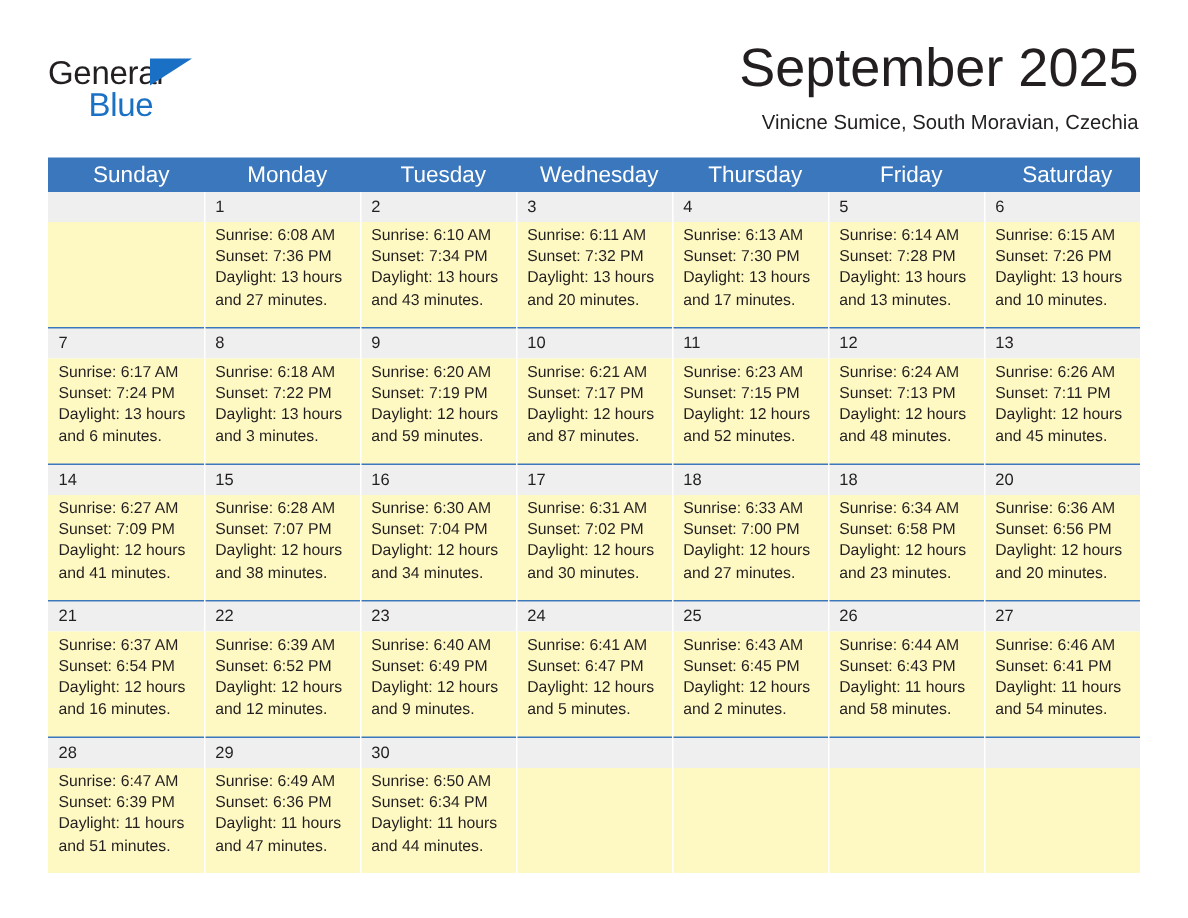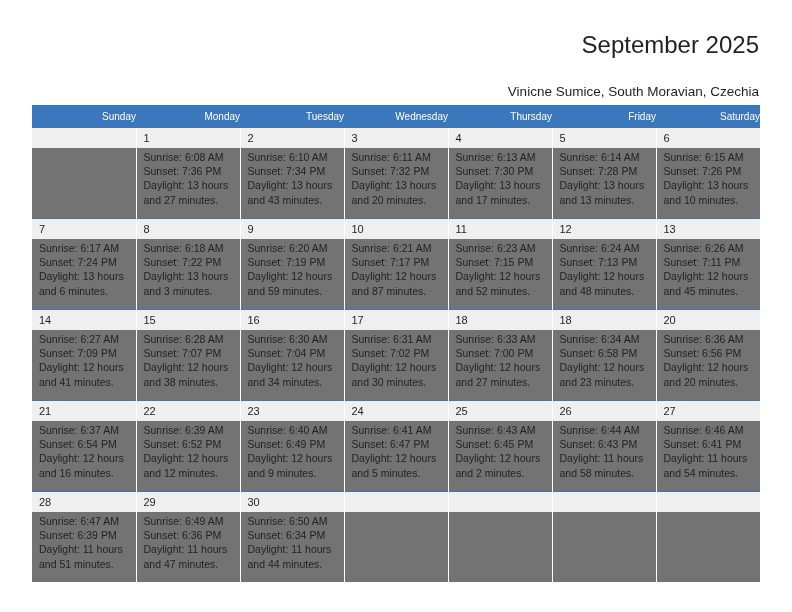--- a/index.html
+++ b/index.html
@@ -63,50 +63,50 @@
     color: #1a70c4;
     font-family: "Liberation Sans", sans-serif;
   }
   .title-wrap {
     position: absolute;
     right: 0;
     top: 0;
     text-align: right;
   }
   .cal-title {
-    font-size: 24px;
+    font-size: 36px;
     font-weight: 400;
     color: #231f20;
     line-height: 34px;
     white-space: nowrap;
   }
   .cal-subtitle {
     font-size: 13.5px;
     font-weight: 400;
     color: #231f20;
     line-height: 20px;
-    margin-top: 20px;
+    margin-top: 10px;
     white-space: nowrap;
   }
 
   
   .calendar {
     position: absolute;
     left: 32px;
     top: 105px;
     width: 728px;
     border-collapse: collapse;
     table-layout: fixed;
   }
   .calendar th {
     background: #3b77bc;
     color: #ffffff;
-    font-size: 10px;
+    font-size: 15px;
     font-weight: 400;
-    text-align: right;
+    text-align: center;
     padding: 5px 0 5px 7px;
     height: 11px;
     line-height: 13px;
     border: none;
     margin-left: 20px;
   }
   .daynum-row td {
     background: #efefef;
     font-size: 11px;
     color: #231f20;
@@ -116,21 +116,21 @@
     border-top: 1.6px solid #3b77bc;
     border-left: 1px solid #ffffff;
   }
   .daynum-row td:first-child {
     border-left: none;
   }
   .week1 .daynum-row td {
     border-top: none;
   }
   .detail-row td {
-    background: #737373;
+    background: #fef9c3;
     font-size: 10.5px;
     color: #231f20;
     padding: 2px 0 0 7px;
     line-height: 14.2px;
     vertical-align: top;
     height: 68px;
     border-left: 1px solid #ffffff;
   }
   .detail-row td:first-child {
     border-left: none;
@@ -146,20 +146,25 @@
     background: #efefef;
   }
 </style>
 </head>
 <body>
 
 <div class="page">
 
   <div class="header">
 
+    <div class="logo">
+      <span class="logo-general">General</span>
+      <span class="logo-tri"></span>
+      <span class="logo-blue">Blue</span>
+    </div>
 
     <div class="title-wrap">
       <div class="cal-title">September 2025</div>
       <div class="cal-subtitle">Vinicne Sumice, South Moravian, Czechia</div>
     </div>
 
   </div>
 
   <table class="calendar">
     <thead>

